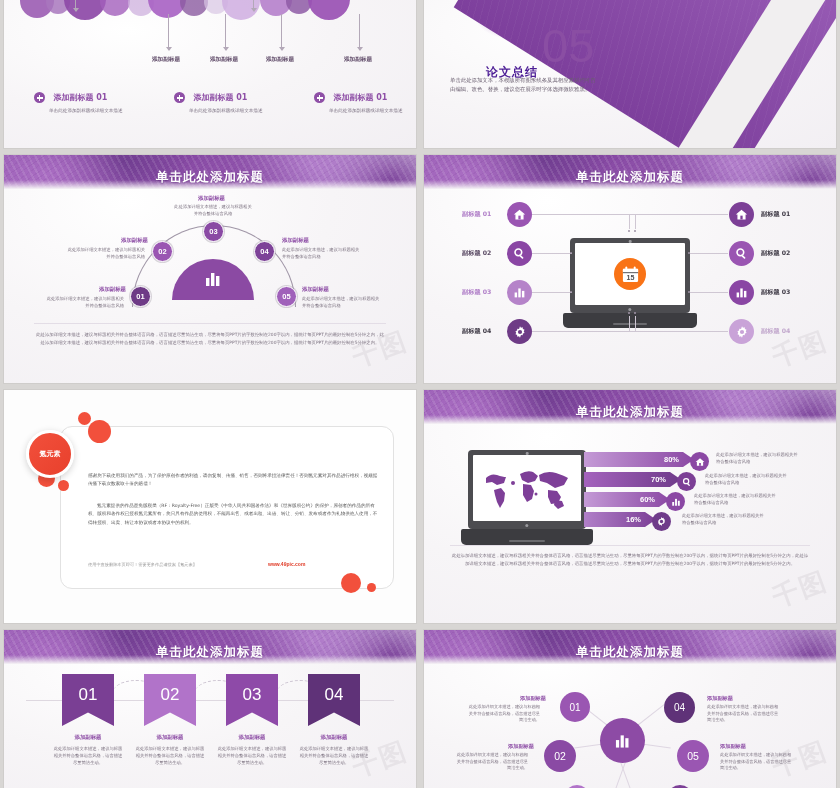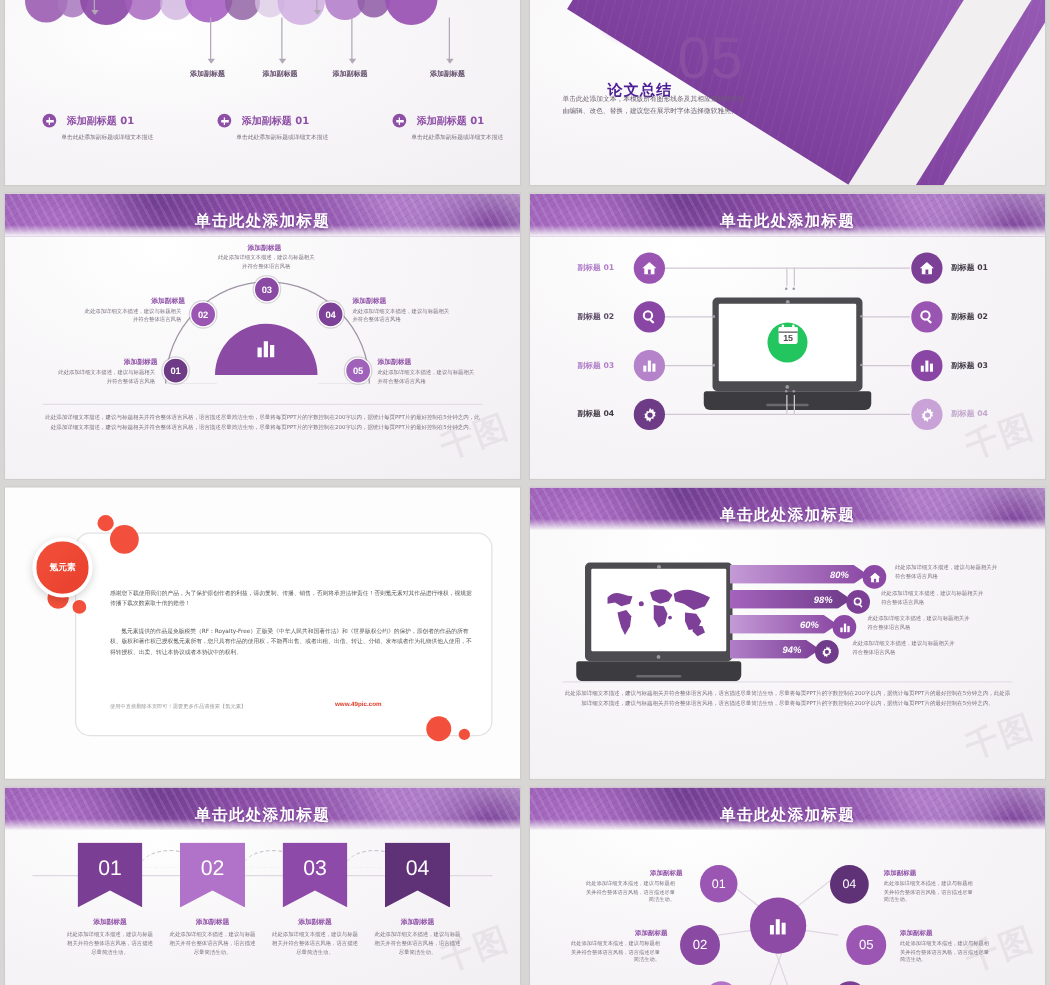--- a/index.html
+++ b/index.html
@@ -106,21 +106,21 @@
   
   .s4 .ic{position:absolute;width:25px;height:25px;border-radius:50%;display:flex;align-items:center;justify-content:center;}
   .s4 .cap{position:absolute;font-size:6.2px;font-weight:700;white-space:nowrap;}
   .s4 .ln{position:absolute;height:1px;background:#cfc7d3;}
   .s4 .vn{position:absolute;width:1px;background:#cfc7d3;}
   .s4 .dt{position:absolute;width:2.2px;height:2.2px;border-radius:50%;background:#9f93a6;}
 
   
   .s6 .arrow{position:absolute;height:15px;color:#fff;font-size:7.5px;font-weight:700;
     display:flex;align-items:center;justify-content:flex-end;padding-right:15px;box-sizing:border-box;
-    clip-path:polygon(0 0, calc(100% - 11px) 0, 100% 50%, calc(100% - 11px) 100%, 0 100%);font-style:italic;}
+    clip-path:polygon(0 0, calc(100% - 11px) 0, 100% 50%, calc(100% - 11px) 100%, 0 100%);}
   .s6 .bic{position:absolute;width:19px;height:19px;border-radius:50%;display:flex;align-items:center;justify-content:center;}
   .s6 .btx{position:absolute;font-size:4.3px;color:#7c7280;line-height:1.6;width:82px;}
   .s6 .foot{position:absolute;left:26px;right:26px;top:155px;font-size:4.4px;color:#7c7280;
     line-height:1.8;text-align:center;border-top:1px solid #e3dde6;padding-top:6px;}
 
   
   .s5{background:#fdfdfd;}
   .s5 .card{position:absolute;left:56px;top:36px;right:22px;bottom:34px;border:1px solid #e2e2e2;border-radius:12px;background:#fff;}
   .s5 .logo{position:absolute;left:22px;top:40px;width:42px;height:42px;border-radius:50%;
     background:linear-gradient(135deg,#f2503c,#e8402c);border:3px solid #fff;
@@ -273,21 +273,21 @@
         <div class="grain"></div>
         <div class="fade"></div>
       <h2 class="zh">单击此处添加标题</h2>
     </div>
     <div class="wm zh">千图</div>
 
     <div class="lap" style="left:146px;top:83px;width:120px;">
       <div class="lid" style="position:relative;height:62px;">
         <div class="cam"></div>
         <div class="scr">
-          <div style="width:32px;height:32px;border-radius:50%;background:#22c55e;display:flex;align-items:flex-start;justify-content:center;">
+          <div style="width:32px;height:32px;border-radius:50%;background:#f97316;display:flex;align-items:center;justify-content:center;">
             <svg width="19" height="19" viewBox="0 0 20 20">
               <rect x="2" y="4" width="16" height="14" rx="1.5" fill="#fff"></rect>
               <rect x="2" y="4" width="16" height="3.6" fill="#fff"></rect>
               <rect x="2" y="7.6" width="16" height="1" fill="#4c4c50"></rect>
               <rect x="4.6" y="1.6" width="2" height="4" rx="1" fill="#fff"></rect>
               <rect x="13.4" y="1.6" width="2" height="4" rx="1" fill="#fff"></rect>
               <text x="10" y="16" font-size="7.5" fill="#4c4c50" text-anchor="middle" font-family="Liberation Sans, sans-serif" font-weight="700">15</text>
             </svg>
           </div>
         </div>
@@ -428,27 +428,27 @@
       </div>
       <div class="base" style="width:132px;height:16px;margin-left:-7px;position:relative;">
         <div class="notch" style="width:36px;position:absolute;left:50%;transform:translateX(-50%);bottom:3px;"></div>
       </div>
     </div>
 
     <div class="arrow" style="left:160px;top:62px;width:110px;background:linear-gradient(90deg,#c49ad6,#8b48a4);">
       <span>80%</span>
       </div>
     <div class="arrow" style="left:160px;top:82px;width:97px;background:linear-gradient(90deg,#a463bd,#6f3b8a);">
-      <span>98%</span>
+      <span>70%</span>
       </div>
     <div class="arrow" style="left:160px;top:102px;width:86px;background:linear-gradient(90deg,#c49ad6,#8b48a4);">
       <span>60%</span>
       </div>
     <div class="arrow" style="left:160px;top:122px;width:72px;background:linear-gradient(90deg,#b07fc8,#7c3f96);">
-      <span>94%</span>
+      <span>16%</span>
       </div>
 
     <div class="bic" style="left:266px;top:62px;background:#8b48a4;">
       <svg width="10" height="10" viewBox="0 0 16 16">
           <path d="M8 2 L15 8 L13 8 L13 14 L3 14 L3 8 L1 8 Z" fill="#fff"></path>
           <rect x="6.6" y="9.6" width="2.8" height="4.4" fill="#8b48a4"></rect>
         </svg>
       </div>
     <div class="bic" style="left:253px;top:82px;background:#7c3f96;">
       <svg width="10" height="10" viewBox="0 0 16 16">

